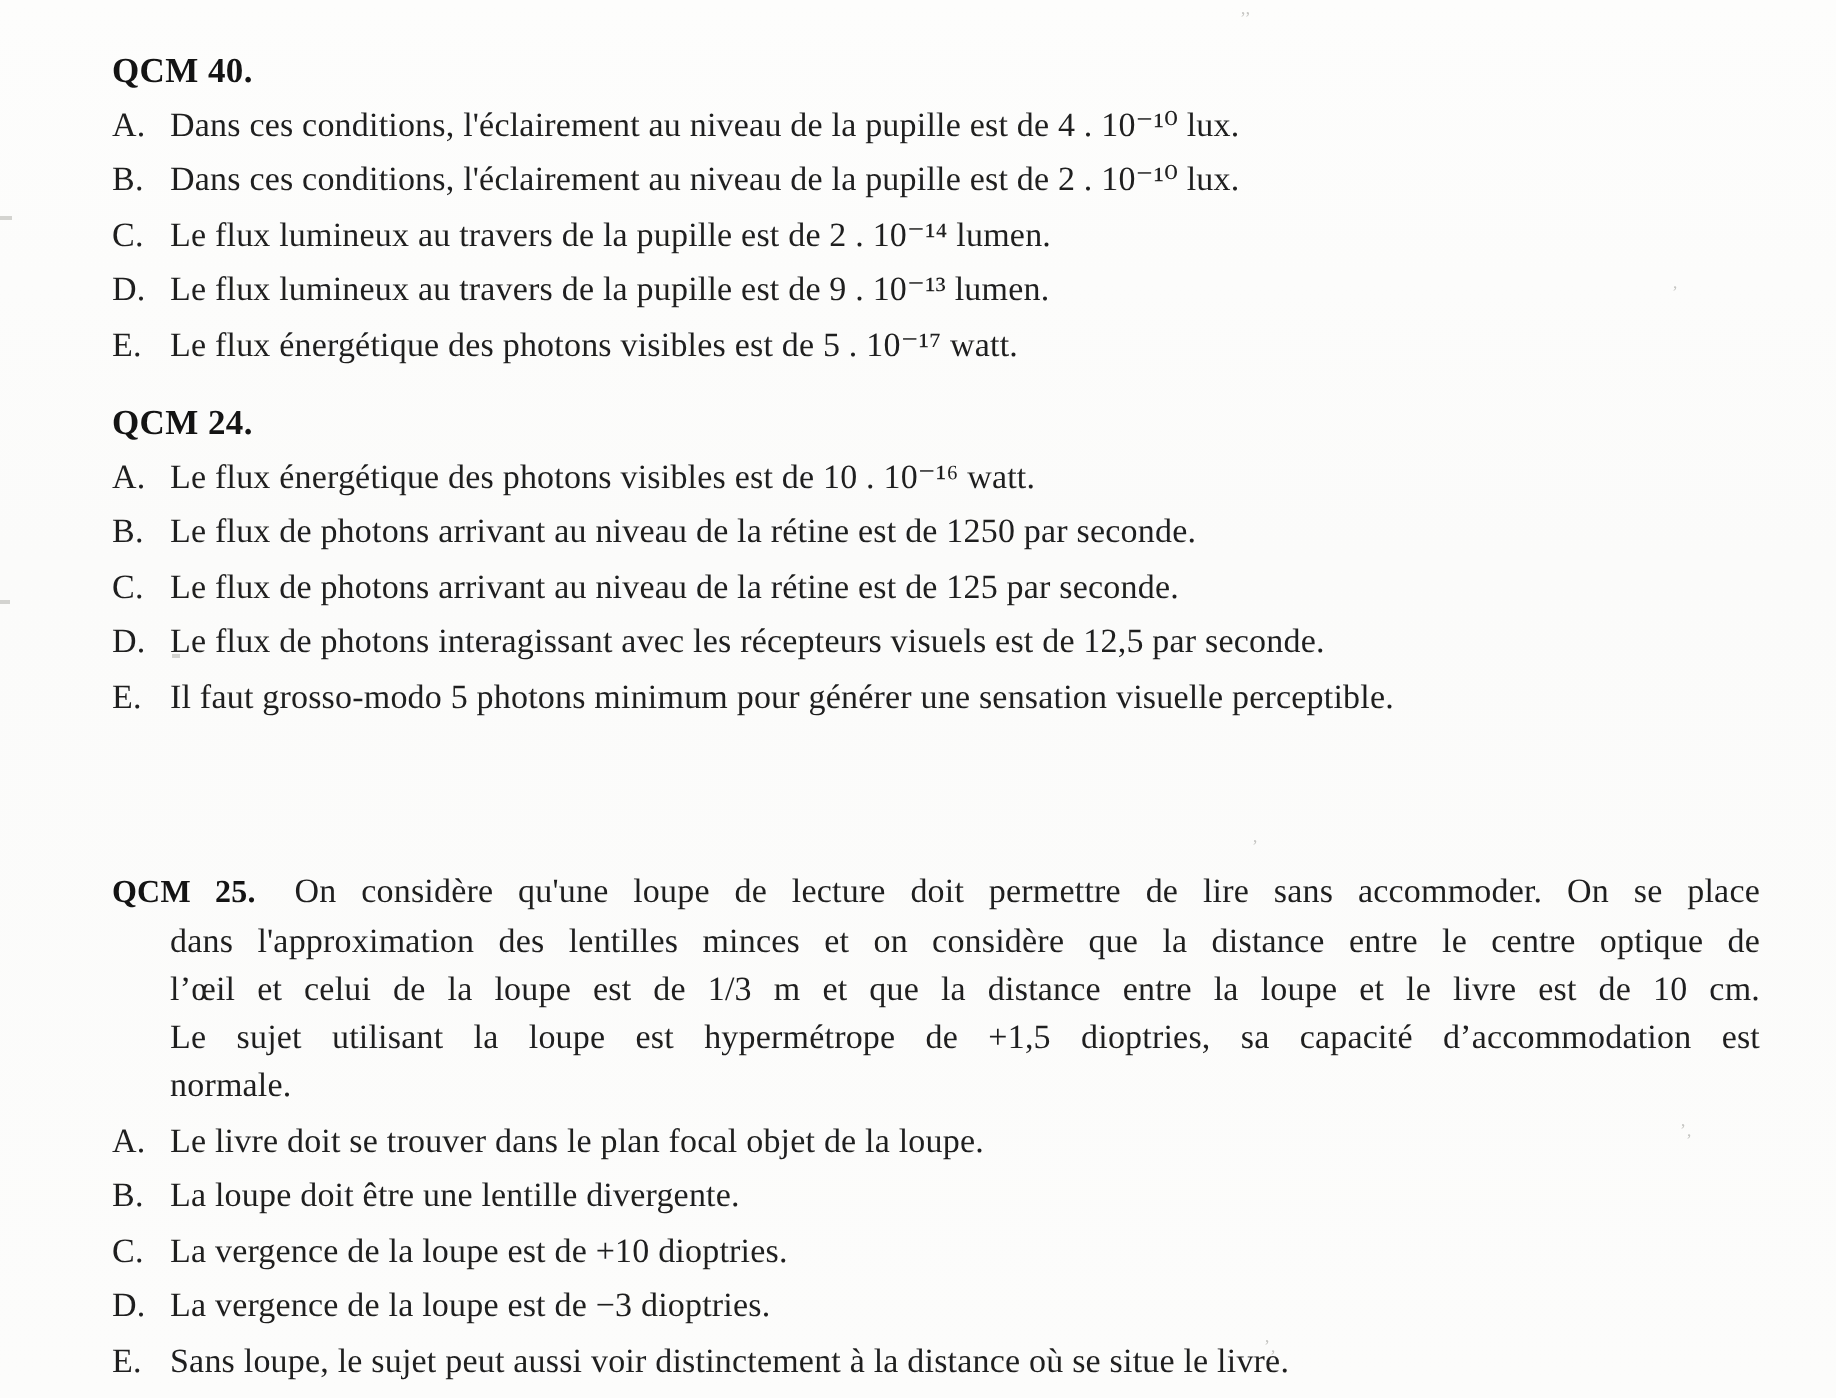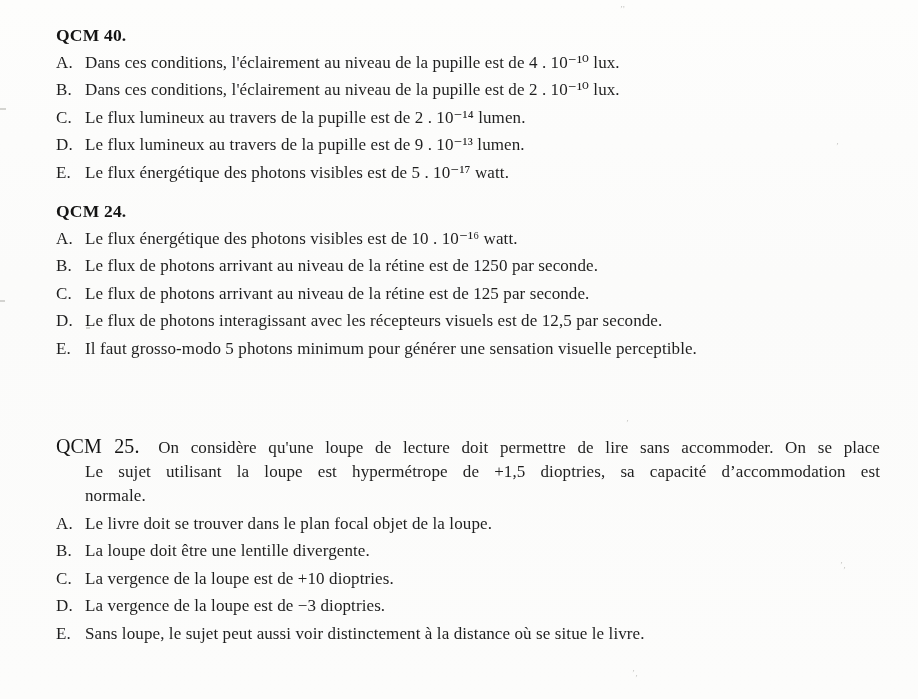--- a/index.html
+++ b/index.html
@@ -41,22 +41,22 @@
   .intro-line {
     font-size: 17px;
     line-height: 24px;
     letter-spacing: 0.1px;
     text-align: justify;
     text-align-last: justify;
   }
   .intro-line.cont { padding-left: 29px; }
   .intro-line.last { text-align-last: left; font-family: Liberation Serif, serif; }
   .q-title-inline {
-    font-weight: 400;
-    font-size: 20px;
+    font-weight: 700;
+    font-size: 16px;
     color: #141414;
     margin-right: 7px;
   }
   
   .artifact {
     position: absolute;
     color: #9a9a96;
     font-size: 9px;
     opacity: 0.55;
     pointer-events: none;
@@ -116,20 +116,22 @@
     </div>
     <div class="opt">
       <span class="opt-letter">E.</span>
       <span class="opt-text">Il faut grosso-modo 5 photons minimum pour générer une sensation visuelle perceptible.</span>
     </div>
   </div>
 
   <div class="question-block qcm25">
     <div class="intro">
       <div class="intro-line first"><span class="q-title-inline">QCM 25.</span> <span>On considère qu'une loupe de lecture doit permettre de lire sans accommoder. On se place</span></div>
+      <div class="intro-line cont">dans l'approximation des lentilles minces et on considère que la distance entre le centre optique de</div>
+      <div class="intro-line cont">l’œil et celui de la loupe est de 1/3 m et que la distance entre la loupe et le livre est de 10 cm.</div>
       <div class="intro-line cont">Le sujet utilisant la loupe est hypermétrope de +1,5 dioptries, sa capacité d’accommodation est</div>
       <div class="intro-line cont last">normale.</div>
     </div>
     <div class="opt">
       <span class="opt-letter">A.</span>
       <span class="opt-text">Le livre doit se trouver dans le plan focal objet de la loupe.</span>
     </div>
     <div class="opt">
       <span class="opt-letter">B.</span>
       <span class="opt-text">La loupe doit être une lentille divergente.</span>

